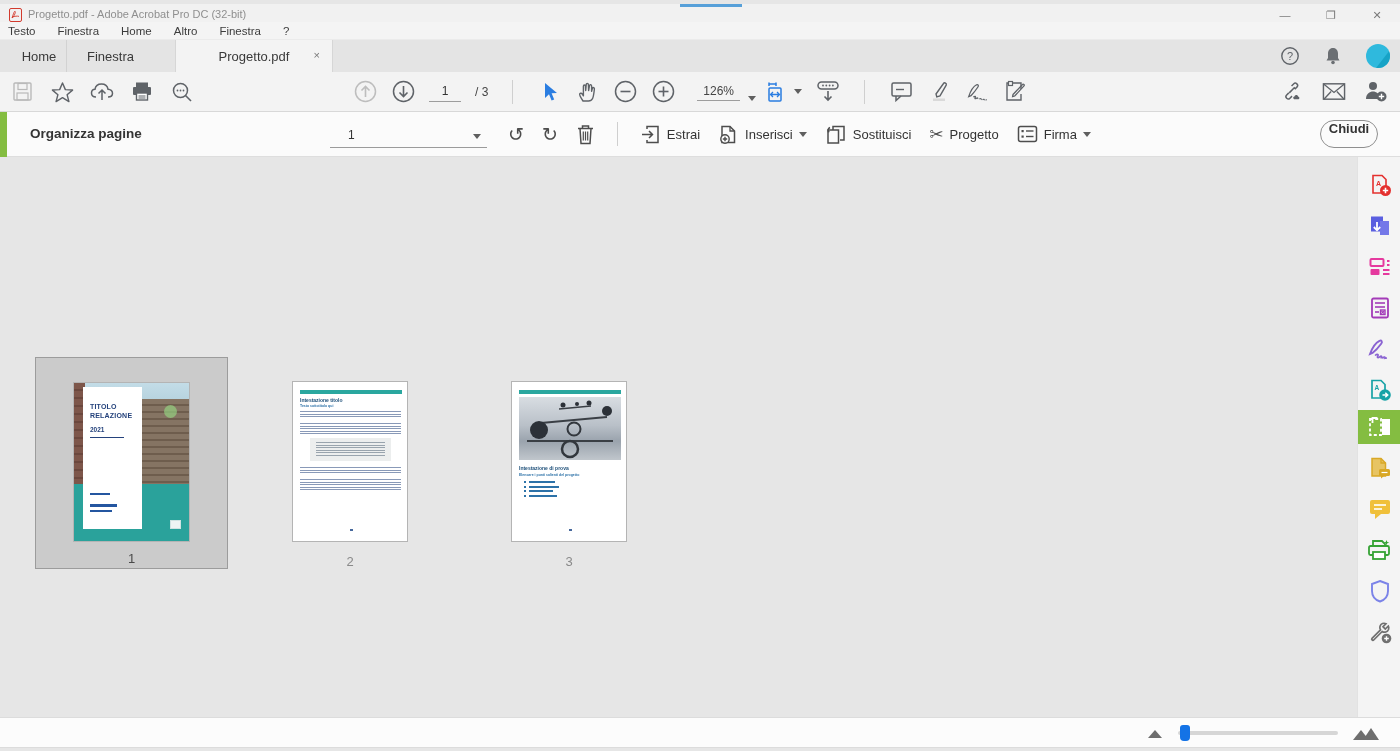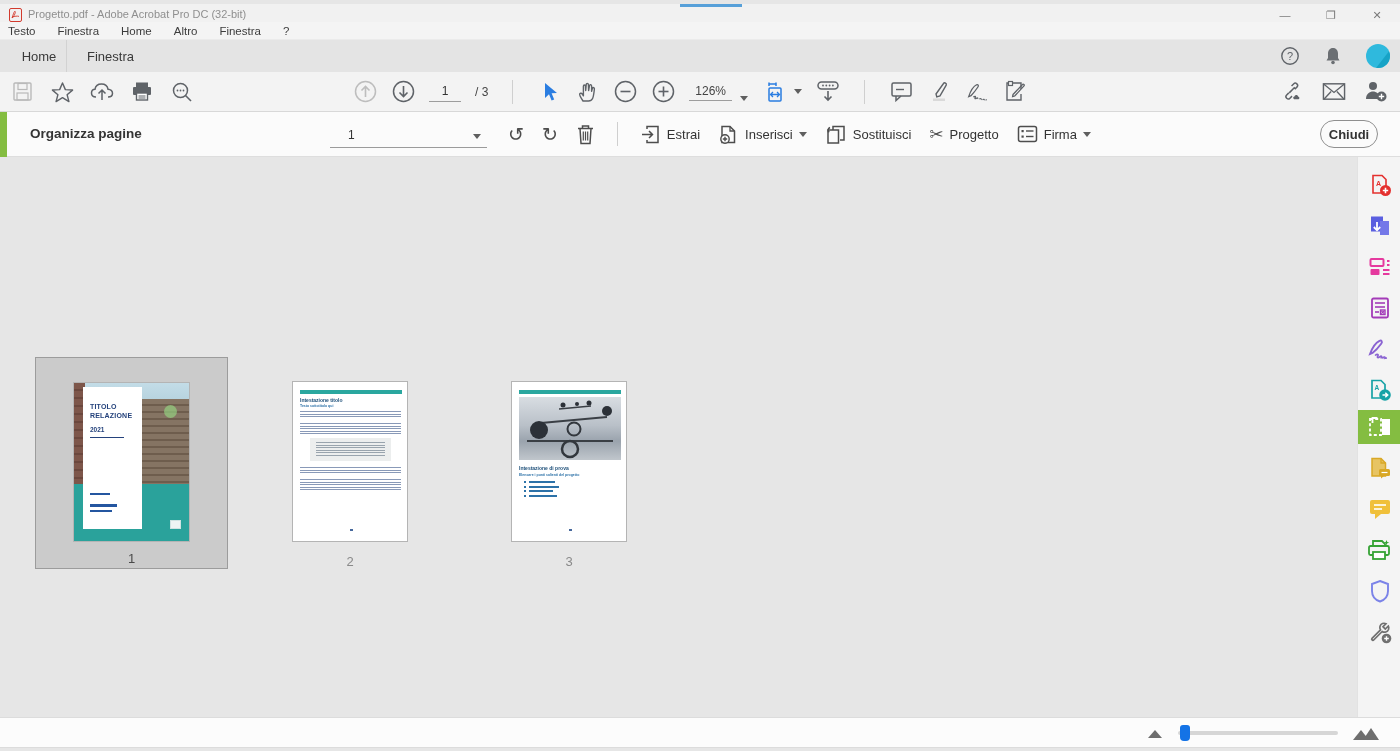--- a/index.html
+++ b/index.html
@@ -41,21 +41,21 @@
   
   #orgbar { position:absolute; left:0; top:112px; width:1400px; height:45px; background:#fbfbfb; border-bottom:1px solid #dedede; }
   #org-accent { position:absolute; left:0; top:0; width:7px; height:45px; background:#84bd41; }
   #org-title { position:absolute; left:30px; top:14px; font-size:13.5px; font-weight:bold; color:#343434; }
   #org-range { position:absolute; left:330px; top:10px; width:157px; height:26px; border-bottom:1px solid #9b9b9b; display:flex; align-items:center; }
   #org-range-input { border:none; background:transparent; width:120px; padding-left:18px; font-size:12px; color:#333; font-family:inherit; }
   #org-range .caret { position:absolute; right:6px; top:12px; }
   #org-controls { position:absolute; left:502px; top:0; height:44px; display:flex; align-items:center; gap:6px; }
   .org-btn { display:flex; align-items:center; gap:6px; padding:4px 6px; font-size:13px; color:#333; }
   .glyph-icon { font-family:"DejaVu Sans",sans-serif; font-size:19px; color:#4d4d4d; line-height:1; }
-  #close-btn { position:absolute; right:22px; top:8px; width:58px; height:28px; border:1px solid #8f8f8f; border-radius:15px; background:transparent; display:flex; align-items:center; justify-content:center; font-size:13px; font-weight:bold; color:#333; }
+  #close-btn { position:absolute; right:22px; top:8px; width:58px; height:28px; border:1px solid #8f8f8f; border-radius:15px; background:transparent; display:flex; align-items:flex-start; justify-content:center; font-size:13px; font-weight:bold; color:#333; }
 
   
   #content { position:absolute; left:0; top:157px; width:1357px; height:560px; background:#e6e6e6; }
 
   .page-card { position:absolute; display:flex; flex-direction:column; align-items:center; }
   #card-1 { left:35px; top:200px; width:193px; height:212px; background:#cbcbcb; border:1px solid #9c9c9c; }
   .thumb { background:#fff; border:1px solid #b4b4b4; position:relative; overflow:hidden; width:117px; height:160px; }
   #card-1 .thumb { position:absolute; left:37px; top:24px; }
   #card-1 .page-num { position:absolute; bottom:2px; width:100%; text-align:center; font-size:13px; color:#4a4a4a; }
   #card-2 { left:292px; top:224px; } #card-3 { left:511px; top:224px; }
@@ -125,20 +125,24 @@
   <span class="menu-item">?</span>
 </div>
 
 <div id="tabbar">
   <div class="tab" id="tab-home">
       <span>Home</span>
     </div>
   <div class="tab" id="tab-tools">
       <span>Finestra</span>
     </div>
+  <div class="tab" id="tab-doc">
+    <span>Progetto.pdf</span>
+    <span class="close-x">×</span>
+  </div>
   <div id="tabbar-right">
     <svg width="20" height="20" viewBox="0 0 20 20">
       <circle cx="10" cy="10" r="8.2" fill="none" stroke="#5f6368" stroke-width="1.4"></circle>
       <text x="10" y="14" text-anchor="middle" font-size="11" fill="#5f6368" font-family="Liberation Sans">?</text>
     </svg>
     <svg width="18" height="20" viewBox="0 0 18 20">
       <path d="M9 2 C5.7 2 4 4.5 4 7.5 L4 12 L2.5 14.5 L15.5 14.5 L14 12 L14 7.5 C14 4.5 12.3 2 9 2 Z" fill="#6b6f73"></path>
       <circle cx="9" cy="16.5" r="1.8" fill="#6b6f73"></circle>
     </svg>
     <div id="avatar"></div>
@@ -218,21 +222,21 @@
           <line x1="6.5" y1="11.5" x2="16.5" y2="11.5" stroke="#5f6368" stroke-width="1.6"></line>
         </svg>
     </div>
     <div class="tb-btn">
       <svg width="23" height="23" viewBox="0 0 23 23">
           <circle cx="11.5" cy="11.5" r="10" fill="none" stroke="#5f6368" stroke-width="1.5"></circle>
           <line x1="6.5" y1="11.5" x2="16.5" y2="11.5" stroke="#5f6368" stroke-width="1.6"></line>
           <line x1="11.5" y1="6.5" x2="11.5" y2="16.5" stroke="#5f6368" stroke-width="1.6"></line>
         </svg>
     </div>
-    <div style="display:flex; align-items:flex-end; gap:8px; ">
+    <div style="display:flex; align-items:flex-end; gap:8px; margin-left:8px;">
       <span class="tb-text" style="border-bottom:1px solid #9d9d9d; padding:2px 6px;">126%</span>
       <span class="caret"></span>
     </div>
   </div>
 
   <div class="tb-group" style="left:765px; gap:14px;">
     <div style="display:flex; align-items:center; gap:5px;">
       <svg width="24" height="24" viewBox="0 0 24 24">
           <path d="M4 4 L11 4 M4 2.5 L4 6 M11 2.5 L11 6" stroke="#2a7de1" stroke-width="1.5" fill="none"></path>
           <rect x="4" y="8" width="12" height="13" rx="1" fill="none" stroke="#2a7de1" stroke-width="1.5"></rect>

